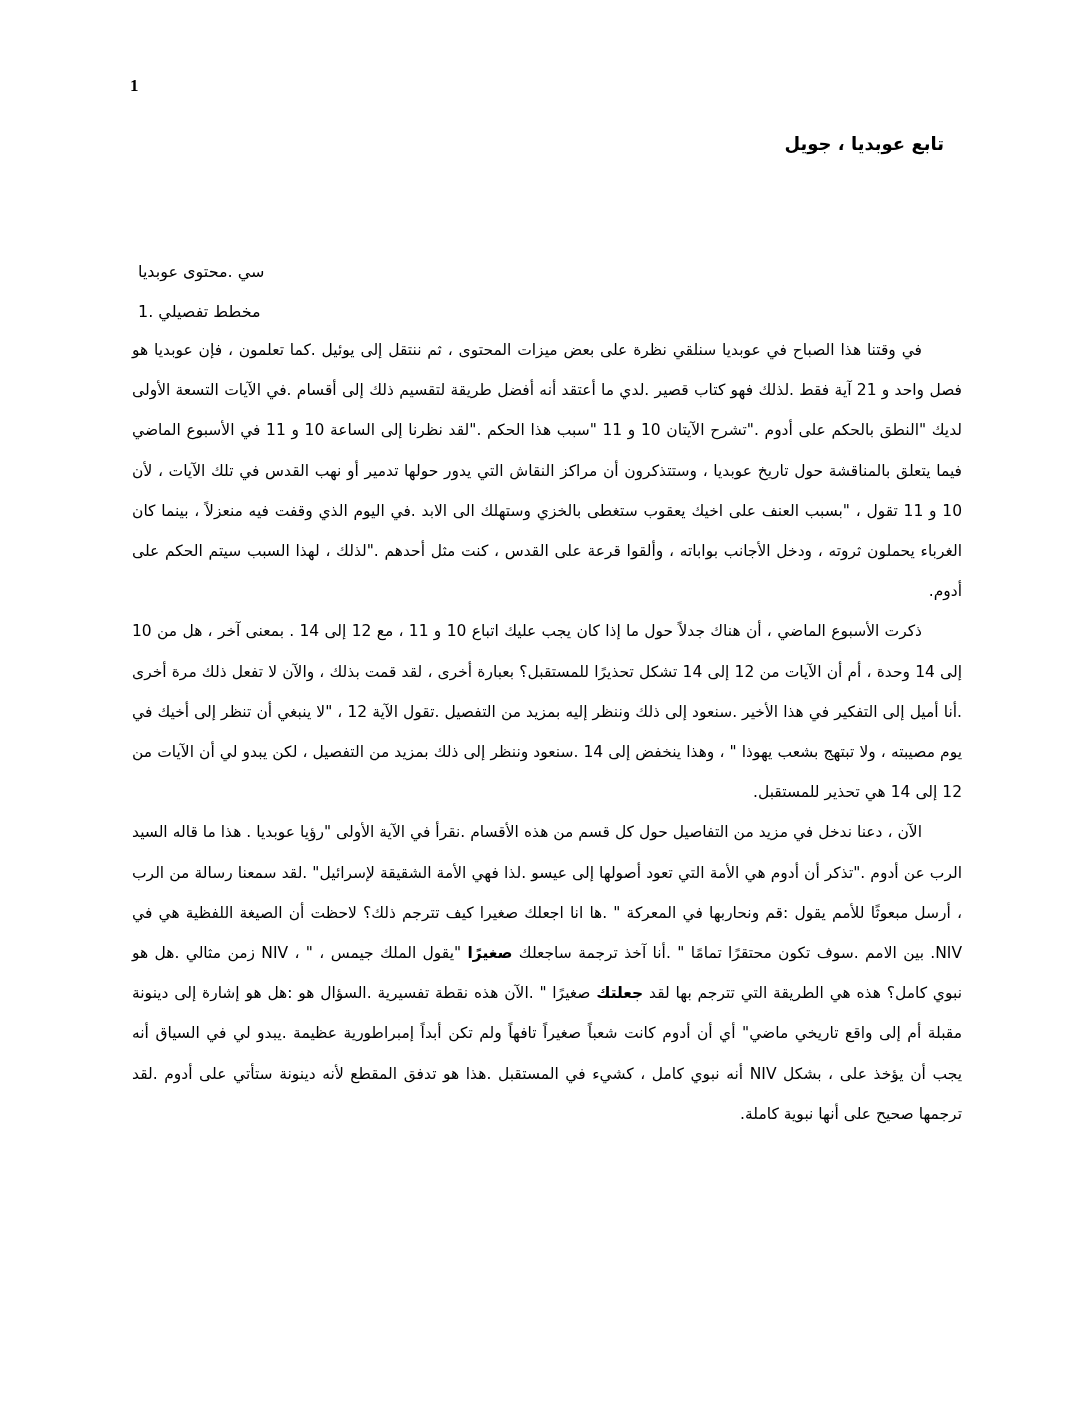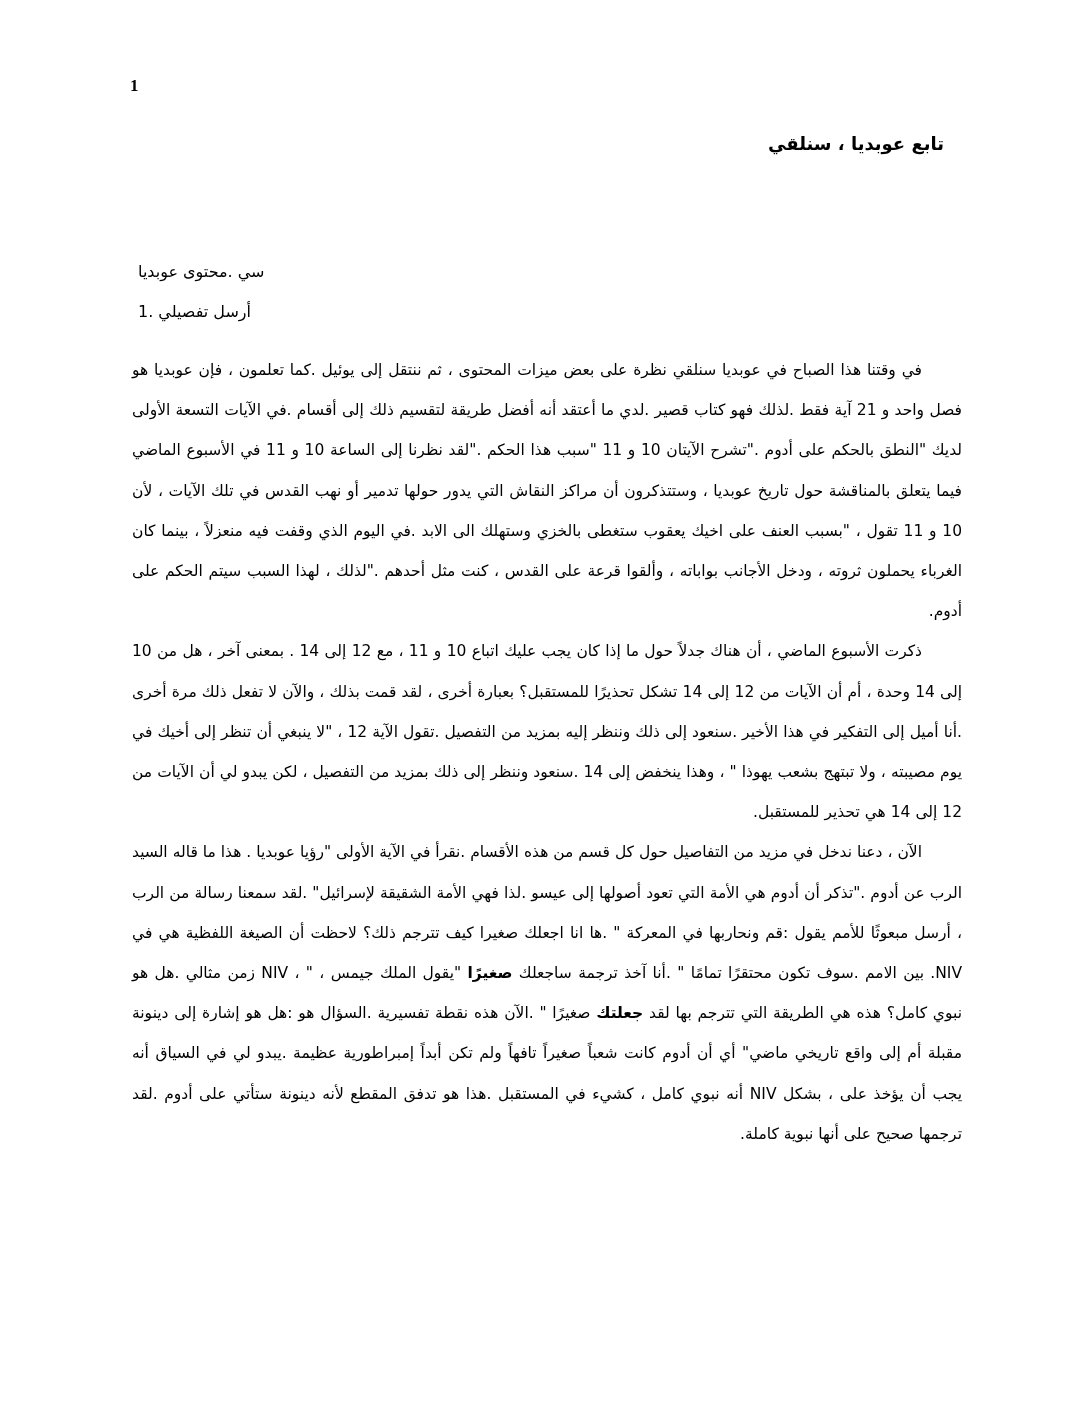--- a/index.html
+++ b/index.html
@@ -15,39 +15,39 @@
     }
     .title-block div { height: 44px; line-height: 32px; }
     .title-block .t2 { padding-right: 6px; }
     .heading-block {
       position: absolute; right: 130px; top: 258px; width: 820px;
       direction: rtl; text-align: left;
       font-family: "DejaVu Sans", sans-serif; font-size: 16px;
     }
     .heading-block div { height: 40px; line-height: 28px; }
     .body {
-      position: absolute; right: 126px; left: 132px; top: 350px;
+      position: absolute; right: 126px; left: 132px; top: 330px;
       direction: rtl; text-align: justify;
       font-family: "DejaVu Sans", sans-serif; font-size: 15.5px;
       line-height: 40.2px;
     }
     .body p { margin: 0; text-indent: 40px; text-align-last: right; }
     .body b { font-weight: bold; }
   </style>
 </head>
 <body>
 
 <div class="page-number">1</div>
 
 <div class="title-block">
-  <div class="t2">تابع عوبديا ، سنلقي</div>
+  <div class="t2">تابع عوبديا ، جويل</div>
 </div>
 
 <div class="heading-block">
   <div>سي .محتوى عوبديا</div>
-  <div>أرسل تفصيلي .1</div>
+  <div>مخطط تفصيلي .1</div>
 </div>
 
 <div class="body">
   <p>في وقتنا هذا الصباح في عوبديا سنلقي نظرة على بعض ميزات المحتوى ، ثم ننتقل إلى يوئيل .كما تعلمون ، فإن عوبديا هو فصل واحد و 21 آية فقط .لذلك فهو كتاب قصير .لدي ما أعتقد أنه أفضل طريقة لتقسيم ذلك إلى أقسام .في الآيات التسعة الأولى لديك "النطق بالحكم على أدوم ."تشرح الآيتان 10 و 11 "سبب هذا الحكم ."لقد نظرنا إلى الساعة 10 و 11 في الأسبوع الماضي فيما يتعلق بالمناقشة حول تاريخ عوبديا ، وستتذكرون أن مراكز النقاش التي يدور حولها تدمير أو نهب القدس في تلك الآيات ، لأن 10 و 11 تقول ، "بسبب العنف على اخيك يعقوب ستغطى بالخزي وستهلك الى الابد .في اليوم الذي وقفت فيه منعزلاً ، بينما كان الغرباء يحملون ثروته ، ودخل الأجانب بواباته ، وألقوا قرعة على القدس ، كنت مثل أحدهم ."لذلك ، لهذا السبب سيتم الحكم على أدوم.</p>
   <p>ذكرت الأسبوع الماضي ، أن هناك جدلاً حول ما إذا كان يجب عليك اتباع 10 و 11 ، مع 12 إلى 14 . بمعنى آخر ، هل من 10 إلى 14 وحدة ، أم أن الآيات من 12 إلى 14 تشكل تحذيرًا للمستقبل؟ بعبارة أخرى ، لقد قمت بذلك ، والآن لا تفعل ذلك مرة أخرى .أنا أميل إلى التفكير في هذا الأخير .سنعود إلى ذلك وننظر إليه بمزيد من التفصيل .تقول الآية 12 ، "لا ينبغي أن تنظر إلى أخيك في يوم مصيبته ، ولا تبتهج بشعب يهوذا " ، وهذا ينخفض إلى 14 .سنعود وننظر إلى ذلك بمزيد من التفصيل ، لكن يبدو لي أن الآيات من 12 إلى 14 هي تحذير للمستقبل.</p>
   <p><span>الآن ، دعنا ندخل في مزيد من التفاصيل حول كل قسم من هذه الأقسام .نقرأ في الآية الأولى "رؤيا عوبديا . هذا ما قاله السيد الرب عن أدوم ."تذكر أن أدوم هي الأمة التي تعود أصولها إلى عيسو .لذا فهي الأمة الشقيقة لإسرائيل" .لقد سمعنا رسالة من الرب ، أرسل مبعوثًا للأمم يقول :قم ونحاربها في المعركة " .ها انا اجعلك صغيرا كيف تترجم ذلك؟ لاحظت أن الصيغة اللفظية هي في NIV. بين الامم .سوف تكون محتقرًا تمامًا " .أنا آخذ ترجمة ساجعلك</span> <b>صغيرًا</b><span> "يقول الملك جيمس ، " ، NIV زمن مثالي .هل هو نبوي كامل؟ هذه هي الطريقة التي تترجم بها لقد</span> <b>جعلتك</b><span> صغيرًا " .الآن هذه نقطة تفسيرية .السؤال هو :هل هو إشارة إلى دينونة مقبلة أم إلى واقع تاريخي ماضي" أي أن أدوم كانت شعباً صغيراً تافهاً ولم تكن أبداً إمبراطورية عظيمة .يبدو لي في السياق أنه يجب أن يؤخذ على ، بشكل NIV أنه نبوي كامل ، كشيء في المستقبل .هذا هو تدفق المقطع لأنه دينونة ستأتي على أدوم .لقد ترجمها صحيح على أنها نبوية كاملة.</span></p>
 </div>
 
 </body></html>

